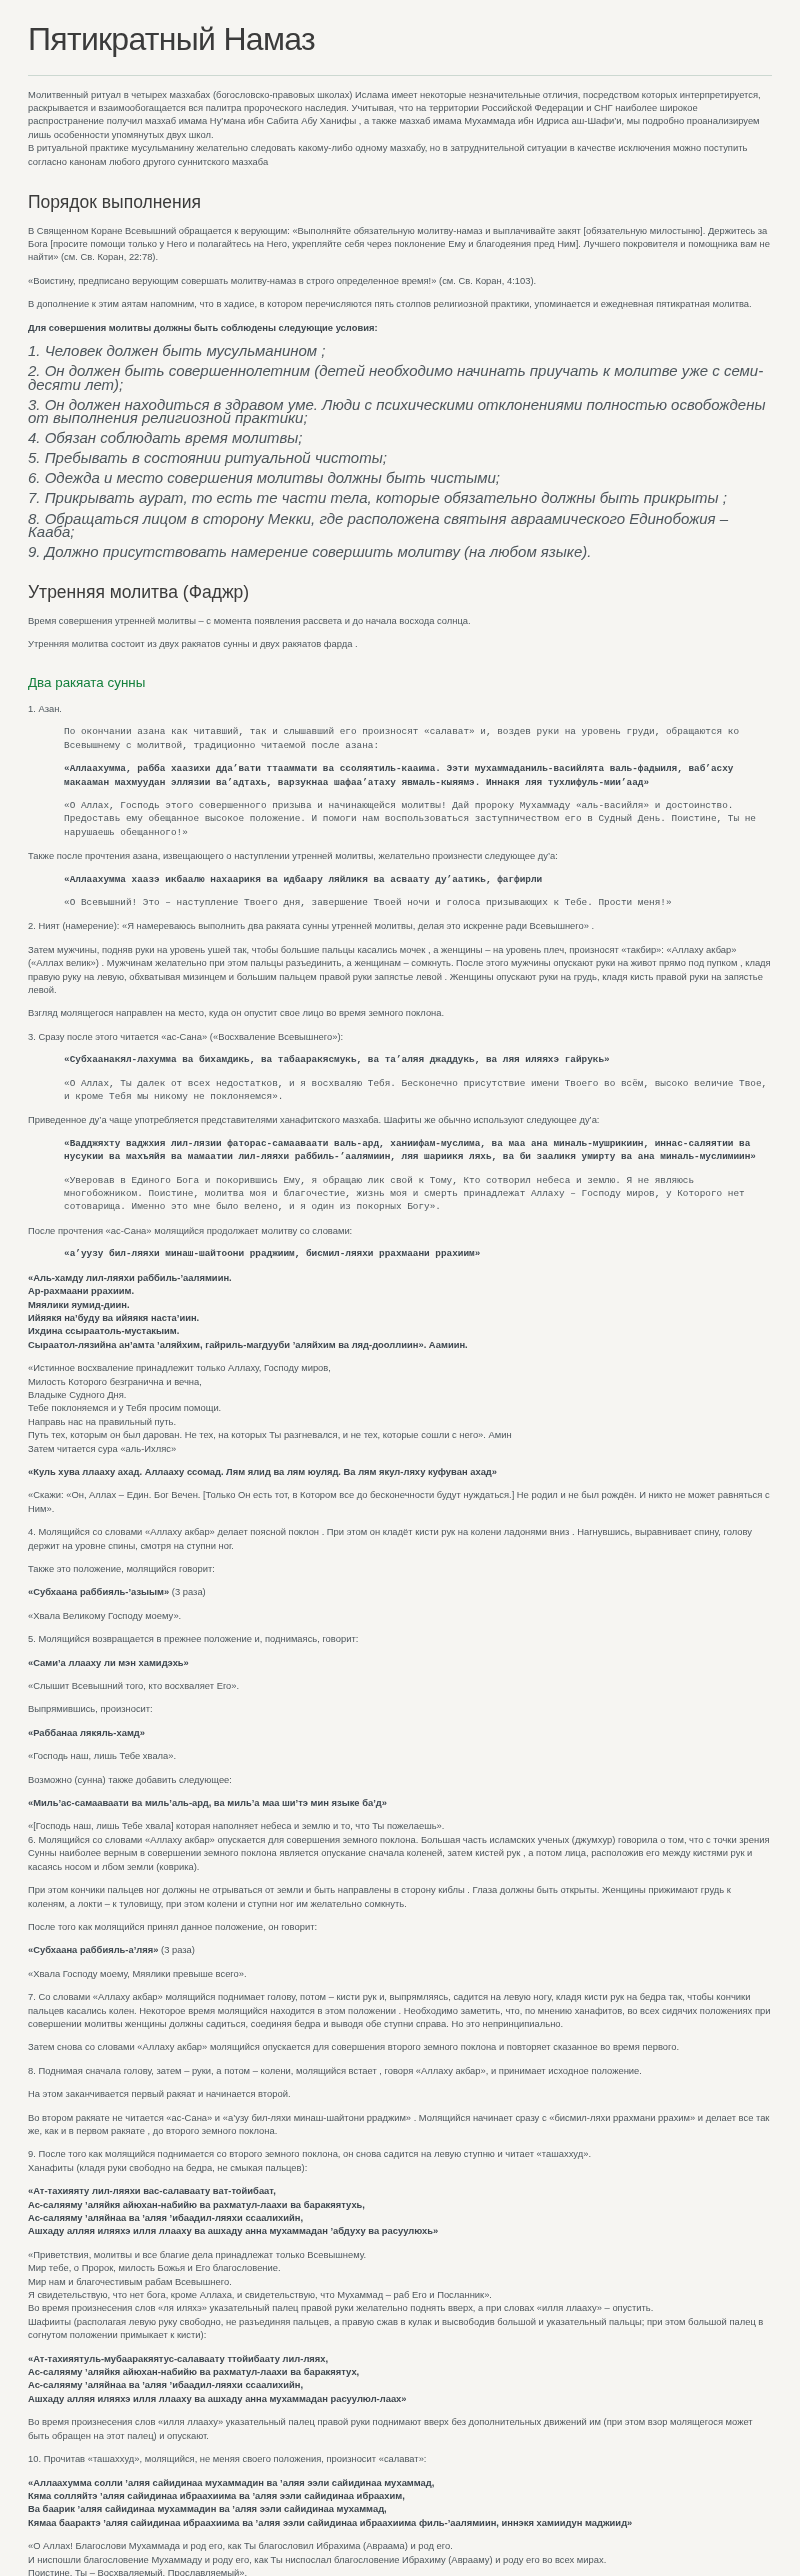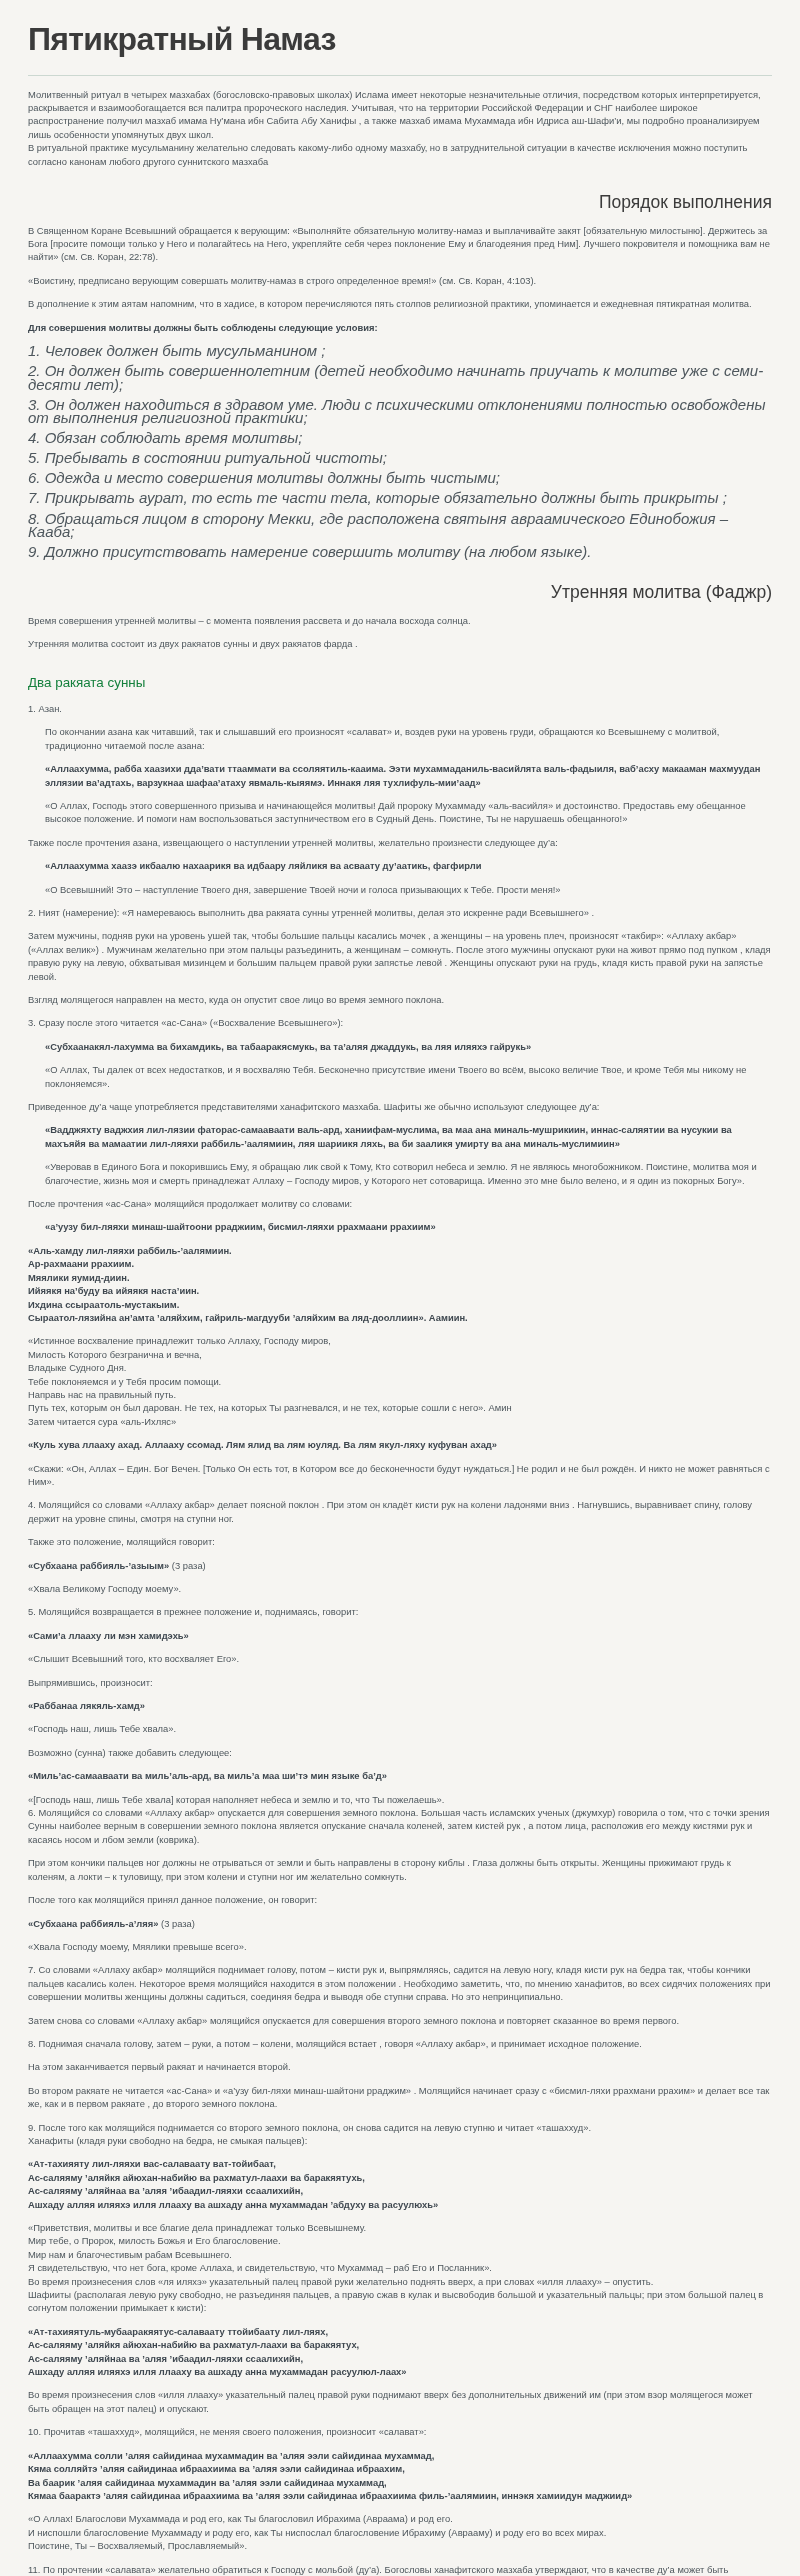--- a/index.html
+++ b/index.html
@@ -10,38 +10,37 @@
     font-family: "Liberation Sans", "DejaVu Sans", sans-serif;
     color: #4e575d;
     box-sizing: border-box;
   }
   .article {
     padding: 14.8px 29px 27px 28px;
   }
   .page-title {
     font-size: 32px;
     line-height: 36px;
-    font-weight: 700;
+    font-weight: 400;
     color: #3b3b3b;
     letter-spacing: -0.7px;
     margin: 6.7px 0 17.5px 0;
   }
   .divider {
     border: none;
     height: 0.7px;
     background: #ccd8d1;
     margin: 0 0 12px 0;
   }
   .section-heading {
     font-size: 17.5px;
     line-height: 21.5px;
     font-weight: 400;
     color: #3b3b3b;
     margin: 24px 0 9.4px 0;
-    text-align: right;
   }
   .subsection-heading {
     font-size: 13.4px;
     line-height: 17.5px;
     font-weight: 400;
     color: #15803d;
     margin: 23px 0 10.7px 0;
   }
   .p {
     font-size: 9.4px;
@@ -52,21 +51,22 @@
     font-size: 15px;
     line-height: 13.4px;
     margin: 6.7px 0;
     font-style: italic;
   }
   .bold, .p b, .mixed b {
     font-weight: bold;
     color: #3f4850;
   }
   .indent {
-    margin-left: 17px;
+    margin-left: 36px;
+    font-family: Liberation Mono, monospace;
   }
   .mixed { font-size: 9.4px; line-height: 13.4px; margin: 10px 0; }
 </style>
 </head>
 <body>
 
 <main class="article">
     <h1 class="page-title"><span>Пятикратный Намаз</span></h1>
     <hr class="divider">
     <div class="p"><span>Молитвенный ритуал в четырех мазхабах (богословско-правовых школах) Ислама имеет некоторые незначительные отличия, посредством которых интерпретируется, раскрывается и взаимообогащается вся палитра пророческого наследия. Учитывая, что на территории Российской Федерации и СНГ наиболее широкое распространение получил мазхаб имама Ну’мана ибн Сабита Абу Ханифы , а также мазхаб имама Мухаммада ибн Идриса аш-Шафи’и, мы подробно проанализируем лишь особенности упомянутых двух школ.</span><br><span>В ритуальной практике мусульманину желательно следовать какому-либо одному мазхабу, но в затруднительной ситуации в качестве исключения можно поступить согласно канонам любого другого суннитского мазхаба</span></div>

